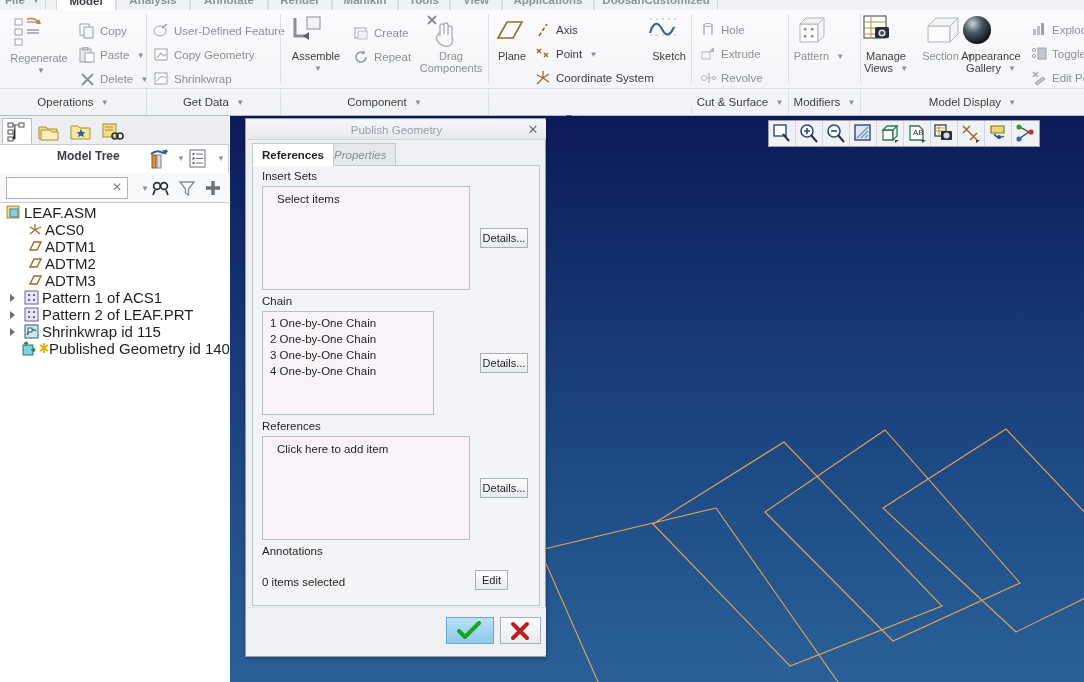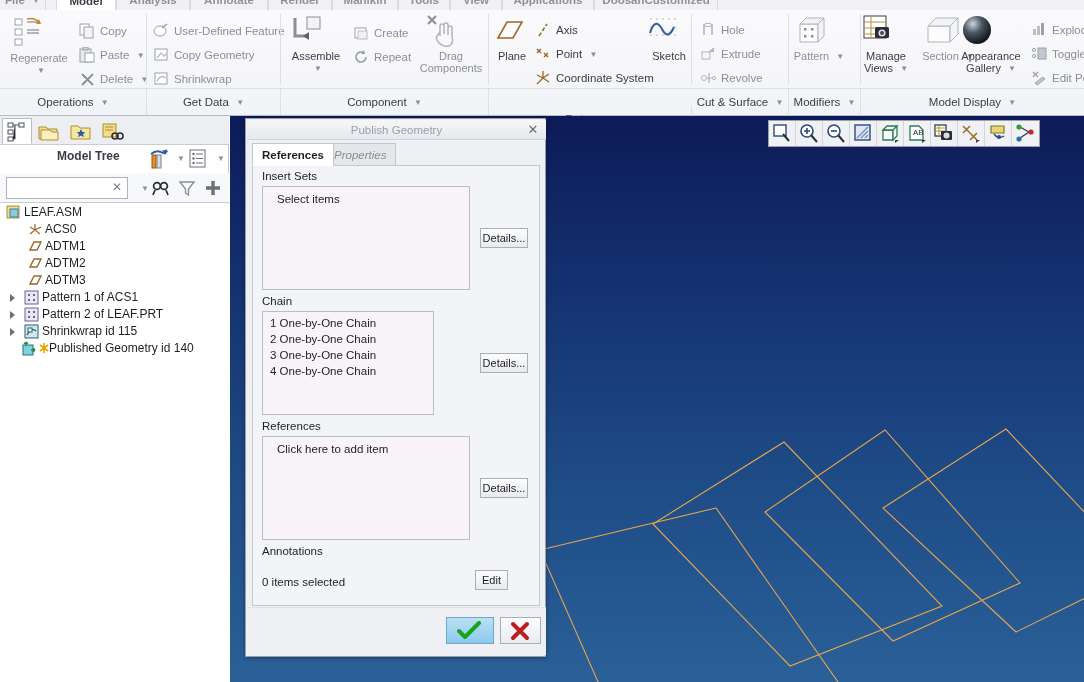--- a/index.html
+++ b/index.html
@@ -85,21 +85,21 @@
   #mt-search {
     position:absolute; left:6px; top:4px; width:122px; height:22px;
     border:1px solid #aeb3bb; background:#ffffff;
   }
   #mt-search input {
     position:absolute; left:3px; top:2px; width:96px; height:17px;
     border:none; outline:none; font-size:11px; font-family:"Liberation Sans",sans-serif;
     background:transparent;
   }
   #mt-tree { position:absolute; left:0; top:88px; width:229px; height:478px; background:#fff; }
-  .trow { position:relative; height:17px; line-height:17px; white-space:nowrap; font-size:12px; color:#1d1f22; }
+  .trow { position:relative; height:17px; line-height:17px; white-space:nowrap; font-size:15px; color:#1d1f22; }
   .trow .exp { position:absolute; left:10px; top:5px; width:0;height:0;
                border-left:5px solid #6a6f78; border-top:4px solid transparent; border-bottom:4px solid transparent; }
   .trow .tico { position:absolute; top:1px; width:15px; height:15px; }
   .trow .tlabel { position:absolute; top:0; white-space:nowrap; }
 
   
   #viewport {
     position:absolute; left:230px; top:116px; width:854px; height:566px;
     background:linear-gradient(180deg,#0d1a59 0%, #14306e 28%, #1d4a85 62%, #2a6098 100%);
     overflow:hidden;

